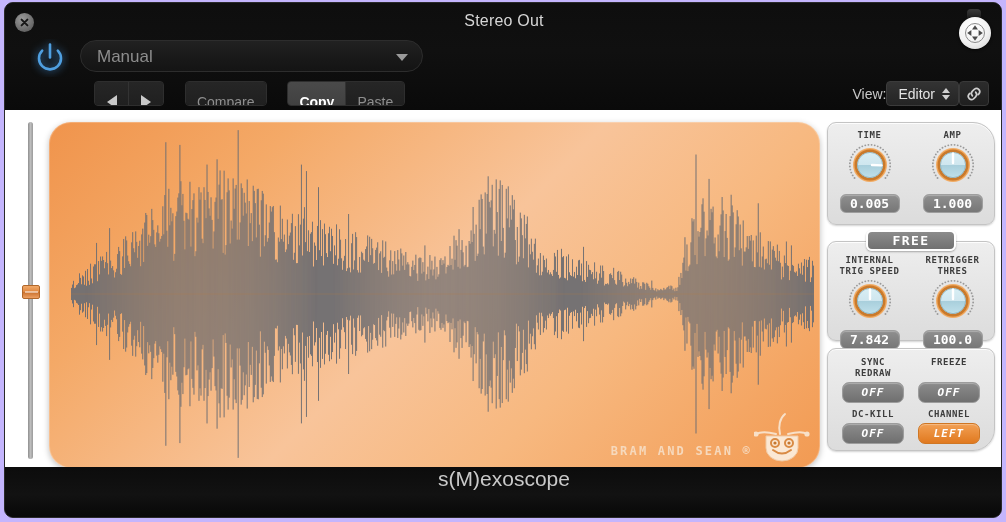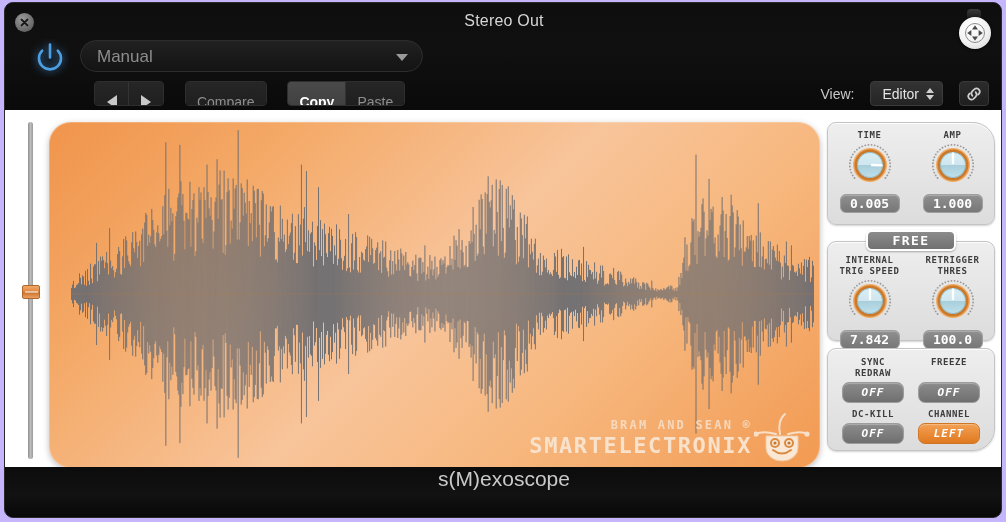--- a/index.html
+++ b/index.html
@@ -129,21 +129,21 @@
   .seg-btn.active {
     background: linear-gradient(to bottom,#4a4a4a,#3a3a3a);
     color: #fff; font-weight: bold;
   }
   .seg-btn.dim { color: #8e8e8e; }
   .arrow-btn { width: 34px; padding: 0; }
   .gap { display:inline-block; width: 12px; }
   .tri-l { width:0;height:0;border-top:7px solid transparent;border-bottom:7px solid transparent;border-right:10px solid #c9c9c9; }
   .tri-r { width:0;height:0;border-top:7px solid transparent;border-bottom:7px solid transparent;border-left:10px solid #c9c9c9; }
 
-  .view-area { position: absolute; right: 14px; top: 78px; display: flex; align-items: center; gap: 16px; }
+  .view-area { position: absolute; right: 14px; top: 78px; display: flex; align-items: center; gap: 0; }
   .view-label { font-size: 14px; color: #c8c8c8; }
   .view-select {
     display: flex; align-items: center; gap: 7px;
     height: 25px; padding: 0 8px 0 11px;
     border-radius: 4px;
     background: linear-gradient(to bottom,#333,#242424);
     border: 1px solid #3b3b3b;
     color: #e4e4e4; font-size: 14px;
     cursor: pointer;
   }
@@ -1138,21 +1138,20 @@
               <rect x="752.98" y="160.05" width="0.95" height="23.89"></rect>
               <rect x="753.99" y="155.34" width="0.95" height="33.31"></rect>
               <rect x="754.99" y="138.79" width="0.95" height="66.42"></rect>
               <rect x="756.00" y="143.63" width="0.95" height="56.73"></rect>
             </g>
             <line x1="14" y1="172" x2="757" y2="172" stroke="#b9793d" stroke-width="0.6" opacity=".45"></line>
           </svg>
 
         <div class="logo">
           <div class="l1">BRAM AND SEAN ®</div>
-          <div class="l2">SMARTELECTRONIX</div>
         </div>
 
         <svg class="robot" width="56" height="50" viewBox="0 0 56 50">
           <g fill="none" stroke="#f8e0c8" stroke-width="2" stroke-linecap="round">
             <path d="M26 22 C24 14 26 6 31 2"></path>
             <path d="M22 22 C14 20 6 20 2 22"></path>
             <path d="M34 22 C42 20 50 20 53 22"></path>
             <circle cx="53" cy="22" r="1.6" fill="#f8e0c8"></circle>
             <circle cx="2" cy="22" r="1.6" fill="#f8e0c8"></circle>
           </g>

